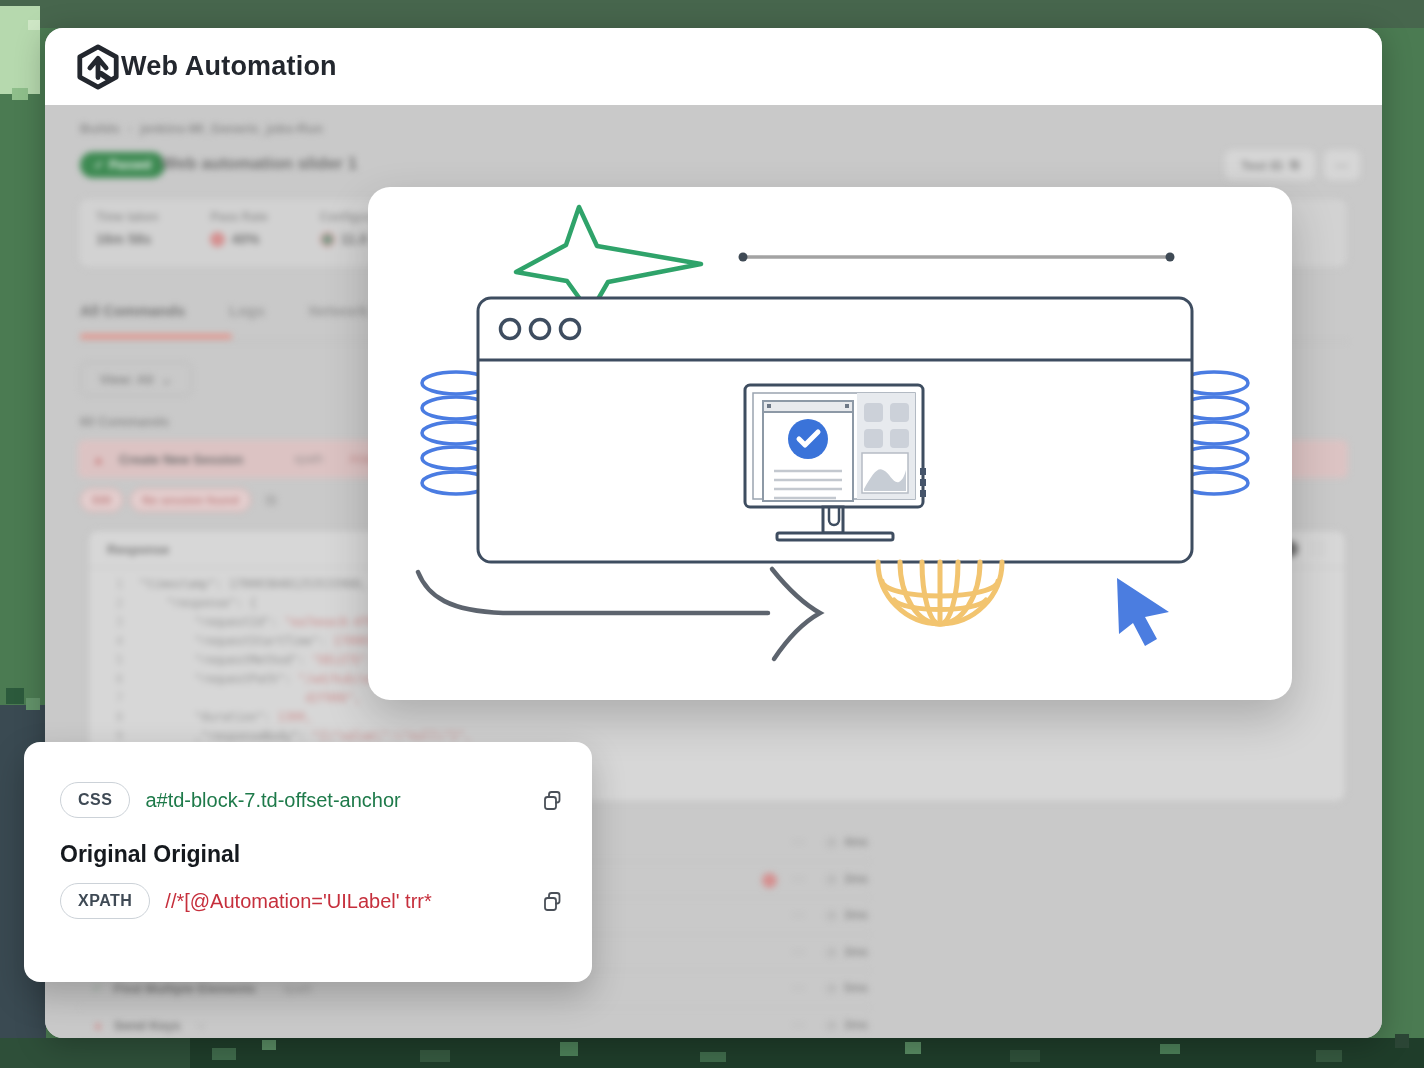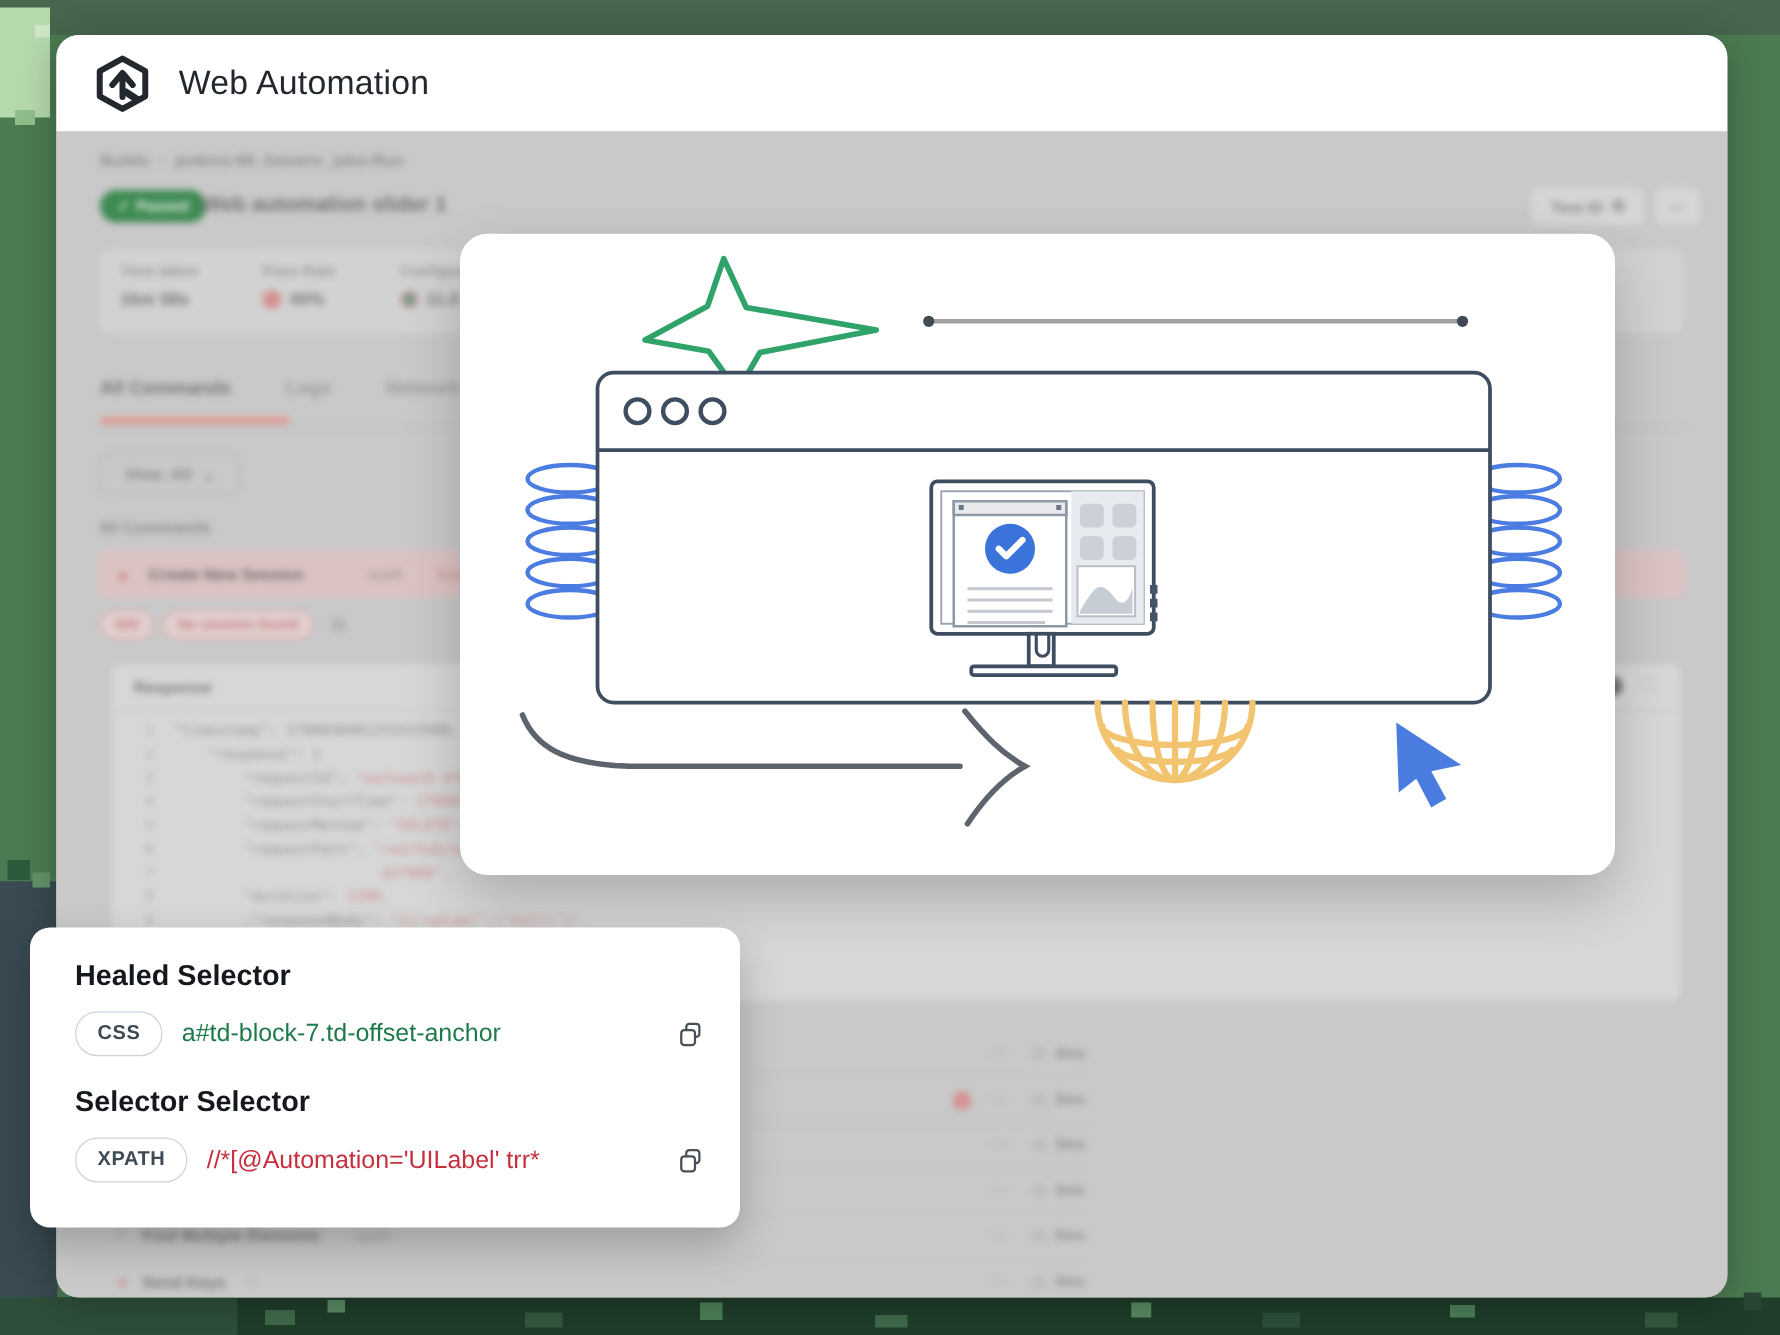--- a/index.html
+++ b/index.html
@@ -13,21 +13,21 @@
   .slate-col { position:absolute; left:0; top:705px; width:46px; height:333px; background:#3a4a52; }
   .bottom-band { position:absolute; left:0; top:1038px; width:1424px; height:30px; background:#1f3d2a; }
   .lgreen { position:absolute; left:0; top:6px; width:40px; height:88px; background:#b6d9ae; }
 
   
   .app-window { position:absolute; left:45px; top:28px; width:1337px; height:1010px;
     border-radius:18px; overflow:hidden; background:#c9c9c9;
     box-shadow:0 6px 30px rgba(0,0,0,.25); }
   .app-header { position:absolute; left:0; top:0; right:0; height:77px; background:#ffffff;
     display:flex; align-items:center; padding-left:30px; z-index:5; }
-  .app-title { font-size:27px; font-weight:400; color:#23272e; margin-left:22px; letter-spacing:.2px; }
+  .app-title { font-size:27px; font-weight:700; color:#23272e; letter-spacing:.2px; }
 
   .dashboard { position:absolute; left:0; top:77px; right:0; bottom:0; background:#c9c9c9; }
   .dash-blur { position:absolute; inset:0; filter:blur(3px); }
 
   .crumb { position:absolute; left:35px; top:16px; font-size:13px; font-weight:600; color:#8e8e8e; }
   .crumb .sep { margin:0 8px; color:#a5a5a5; }
 
   .badge-pass { position:absolute; left:35px; top:47px; height:26px; padding:0 14px; border-radius:999px;
     background:#3d8a52; color:#e8efe9; font-size:12px; font-weight:700; display:flex; align-items:center; gap:5px; }
   .run-title { position:absolute; left:116px; top:49px; font-size:17px; font-weight:700; color:#737373; }
@@ -346,32 +346,31 @@
     <g fill="none" stroke="#5d646e" stroke-width="4.5" stroke-linecap="round">
       <path d="M50,385 C60,410 82,424 135,426 L400,426"></path>
       <path d="M404,382 C420,402 434,416 452,426 C434,436 420,451 406,472"></path>
     </g>
 
     <path d="M749,391 L801,425 L777,430 L789,452 L777,459 L765,436 L751,447 Z" fill="#4b7de0"></path>
   </svg>
 </div>
 
 <div class="selector-card">
-  <div class="sel-heading">Healed Selector</div>
   <div class="sel-row">
     <span class="sel-pill">CSS</span>
     <span class="sel-value green">a#td-block-7.td-offset-anchor</span>
     <span class="sel-copy">
       <svg width="24" height="24" viewBox="0 0 24 24" fill="none" stroke="#4a5058" stroke-width="1.8" stroke-linecap="round" stroke-linejoin="round">
         <rect x="5" y="9" width="11" height="12" rx="2.5"></rect>
         <path d="M9 9V6.5A2.5 2.5 0 0 1 11.5 4H17a2.5 2.5 0 0 1 2.5 2.5V12a2.5 2.5 0 0 1-2.5 2.5h-1"></path>
       </svg>
     </span>
   </div>
-  <div class="sel-heading">Selector Selector</div>
+  <div class="sel-heading">Original Original</div>
   <div class="sel-row">
     <span class="sel-pill">XPATH</span>
     <span class="sel-value red">//*[@Automation='UILabel' trr*</span>
     <span class="sel-copy">
       <svg width="24" height="24" viewBox="0 0 24 24" fill="none" stroke="#4a5058" stroke-width="1.8" stroke-linecap="round" stroke-linejoin="round">
         <rect x="5" y="9" width="11" height="12" rx="2.5"></rect>
         <path d="M9 9V6.5A2.5 2.5 0 0 1 11.5 4H17a2.5 2.5 0 0 1 2.5 2.5V12a2.5 2.5 0 0 1-2.5 2.5h-1"></path>
       </svg>
     </span>
   </div>

